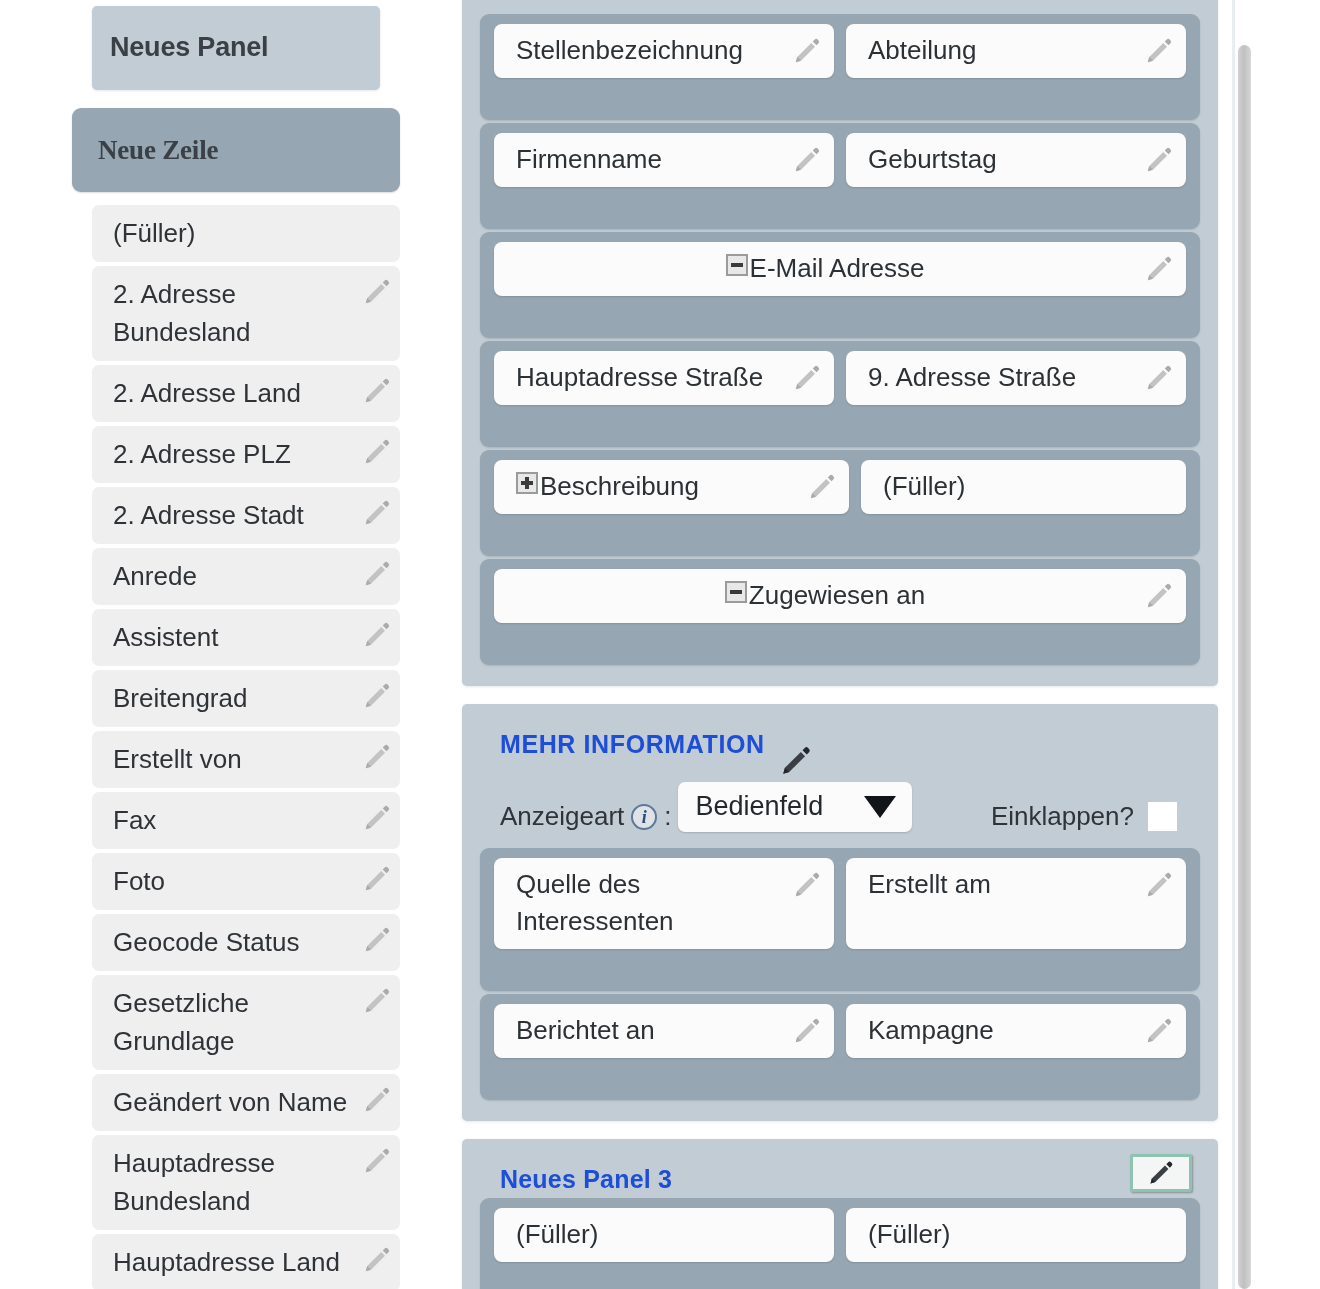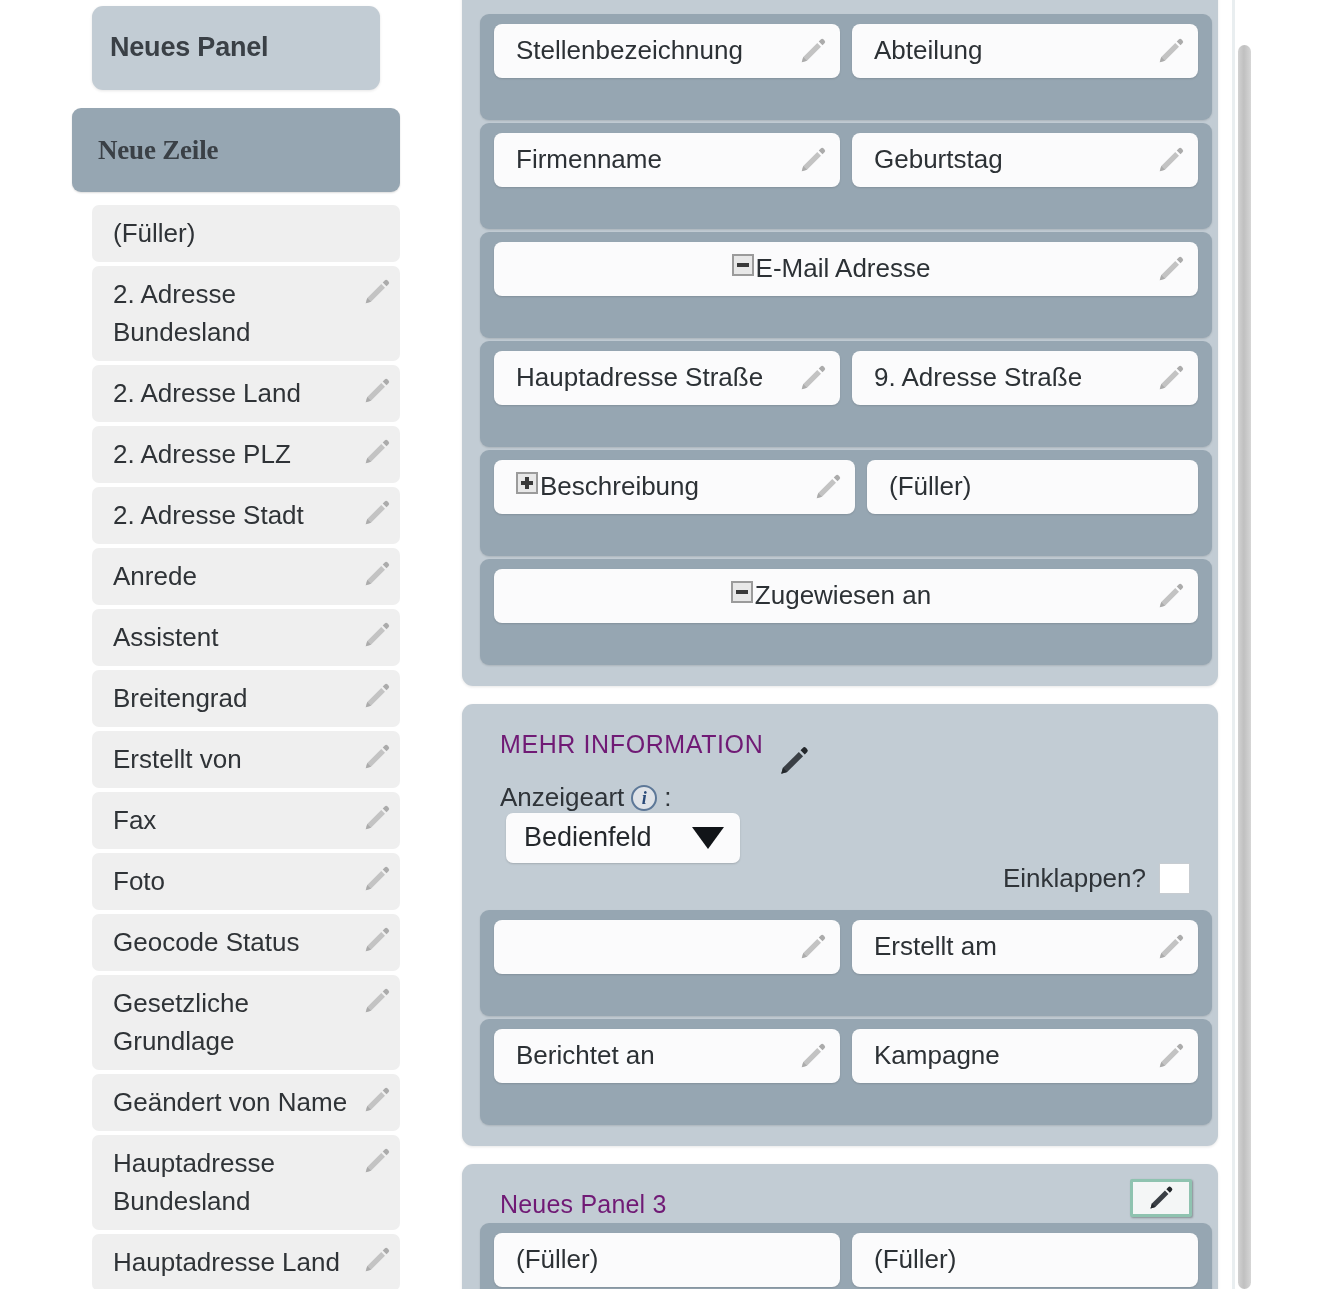--- a/index.html
+++ b/index.html
@@ -85,35 +85,35 @@
   #canvas {
     position: absolute;
     left: 440px; top: 0;
     width: 800px; height: 1289px;
     background: #ffffff;
     overflow: hidden;
   }
 
   .panel {
     background: #c2ccd4;
-    border-radius: 11px;
+    border-radius: 5px;
     margin: 0 22px 18px 22px;
-    padding: 16px 6px 18px 18px;
+    padding: 16px 18px 18px 18px;
     position: relative;
     box-shadow: 0 1px 3px rgba(0,0,0,0.10);
   }
   .panel.first {
     margin-top: -96px;
     padding-top: 110px;
   }
 
   .panel-title {
     font-size: 25px;
-    font-weight: 400;
-    color: #701a75;
+    font-weight: 700;
+    color: #1d4ed8;
     letter-spacing: .2px;
     padding: 8px 0 10px 20px;
     text-align: center;
   }
   .panel-title.caps { letter-spacing: .6px; }
 
   
   .row {
     background: #96a6b2;
     border-radius: 9px;
@@ -167,23 +167,22 @@
   .panel-head {
     display: flex;
     align-items: flex-start;
     padding: 10px 0 4px 20px;
   }
   .head-pencil { margin: 14px 0 0 14px; }
   .head-pencil svg { width: 34px; height: 34px; }
 
   .control-bar {
     display: flex;
-    align-items: flex-start;
+    align-items: flex-end;
     padding: 4px 4px 16px 20px;
-    flex-direction: column;
   }
   .ctrl-label {
     font-size: 26px;
     color: #2f3439;
     display: flex;
     align-items: center;
     gap: 7px;
     white-space: nowrap;
   }
   .info-icon {
@@ -488,21 +487,21 @@
           <div class="select-box">
             <span>Bedienfeld</span>
             <span class="caret"></span>
           </div>
           <div class="collapse-wrap">
             <span class="collapse-label">Einklappen?</span>
             <span class="checkbox"></span>
           </div>
         </div>
         <div class="row">
-          <div class="cell"><span class="pencil">
+          <div class="cell"><span>Quelle des Interessenten</span><span class="pencil">
               <svg viewBox="0 0 24 24">
                 <path d="M3 21l1.2-4.2L15.4 5.6l3 3L7.2 19.8 3 21z" fill="#c3c3c3"></path>
                 <path d="M16.6 4.4l1.6-1.6a1.6 1.6 0 0 1 2.3 0l0.7 0.7a1.6 1.6 0 0 1 0 2.3l-1.6 1.6-3-3z" fill="#ababab"></path>
                 <path d="M3 21l1.2-4.2 3 3L3 21z" fill="#ababab"></path>
               </svg>
             </span></div>
           <div class="cell"><span>Erstellt am</span><span class="pencil">
               <svg viewBox="0 0 24 24">
                 <path d="M3 21l1.2-4.2L15.4 5.6l3 3L7.2 19.8 3 21z" fill="#c3c3c3"></path>
                 <path d="M16.6 4.4l1.6-1.6a1.6 1.6 0 0 1 2.3 0l0.7 0.7a1.6 1.6 0 0 1 0 2.3l-1.6 1.6-3-3z" fill="#ababab"></path>

